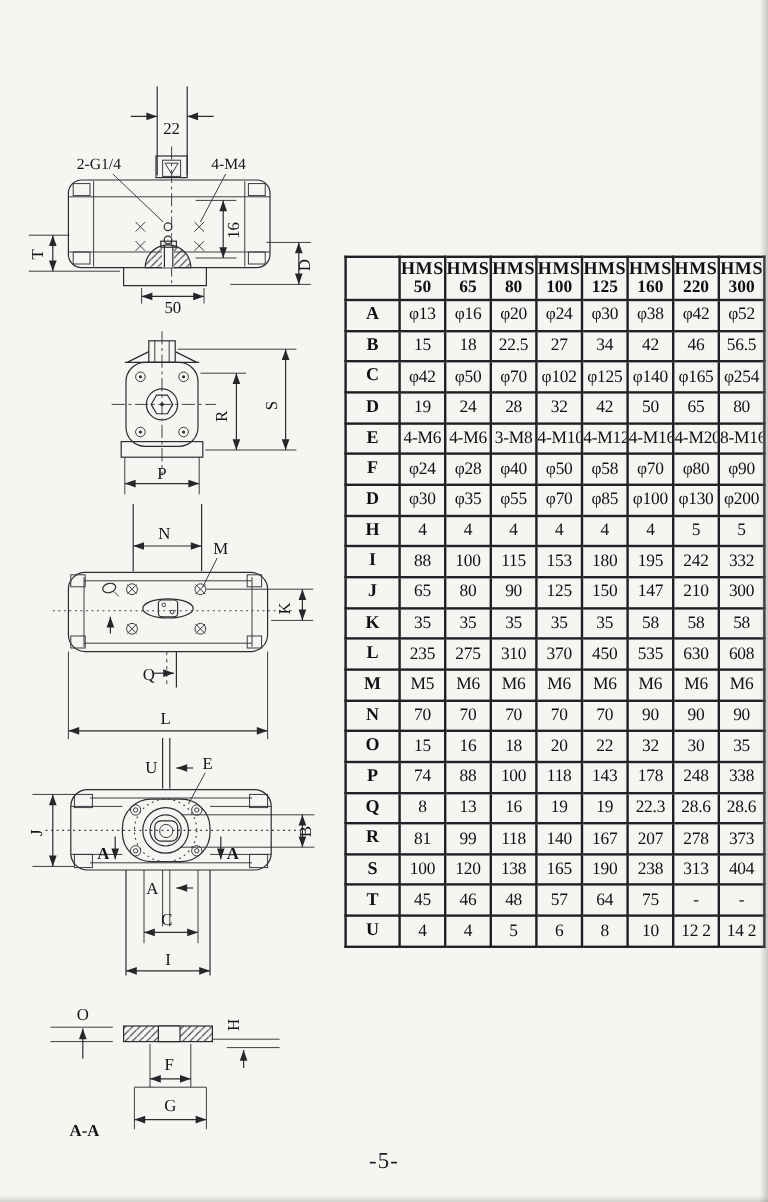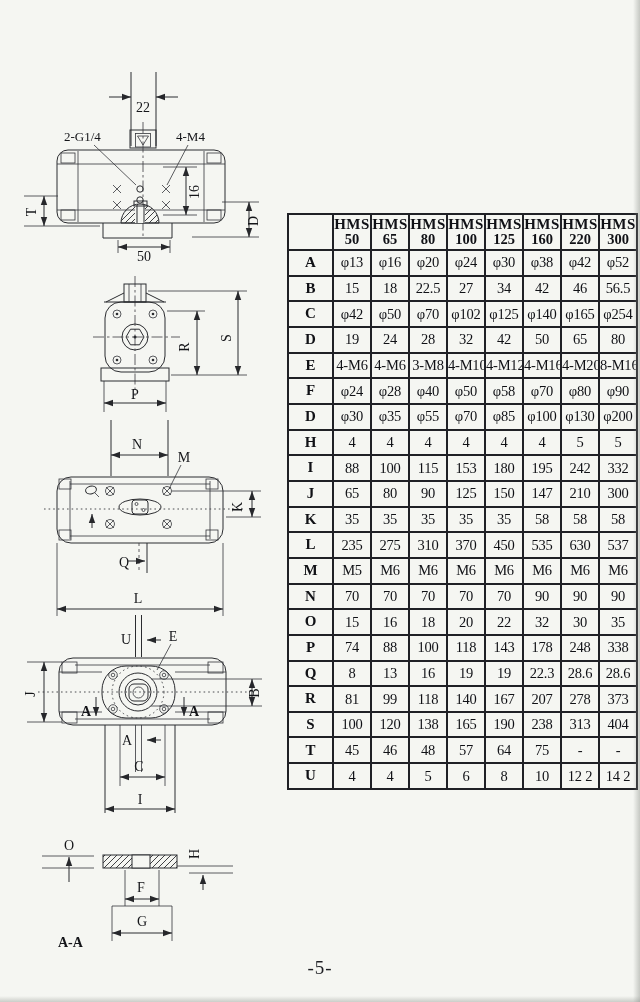--- a/index.html
+++ b/index.html
@@ -409,21 +409,21 @@
         </tr>
         <tr>
           <td class="rowlabel">L</td>
           <td class="val">235</td>
           <td class="val">275</td>
           <td class="val">310</td>
           <td class="val">370</td>
           <td class="val">450</td>
           <td class="val">535</td>
           <td class="val">630</td>
-          <td class="val">537</td>
+          <td class="val">608</td>
         </tr>
         <tr>
           <td class="rowlabel">M</td>
           <td class="val">M5</td>
           <td class="val">M6</td>
           <td class="val">M6</td>
           <td class="val">M6</td>
           <td class="val">M6</td>
           <td class="val">M6</td>
           <td class="val">M6</td>

